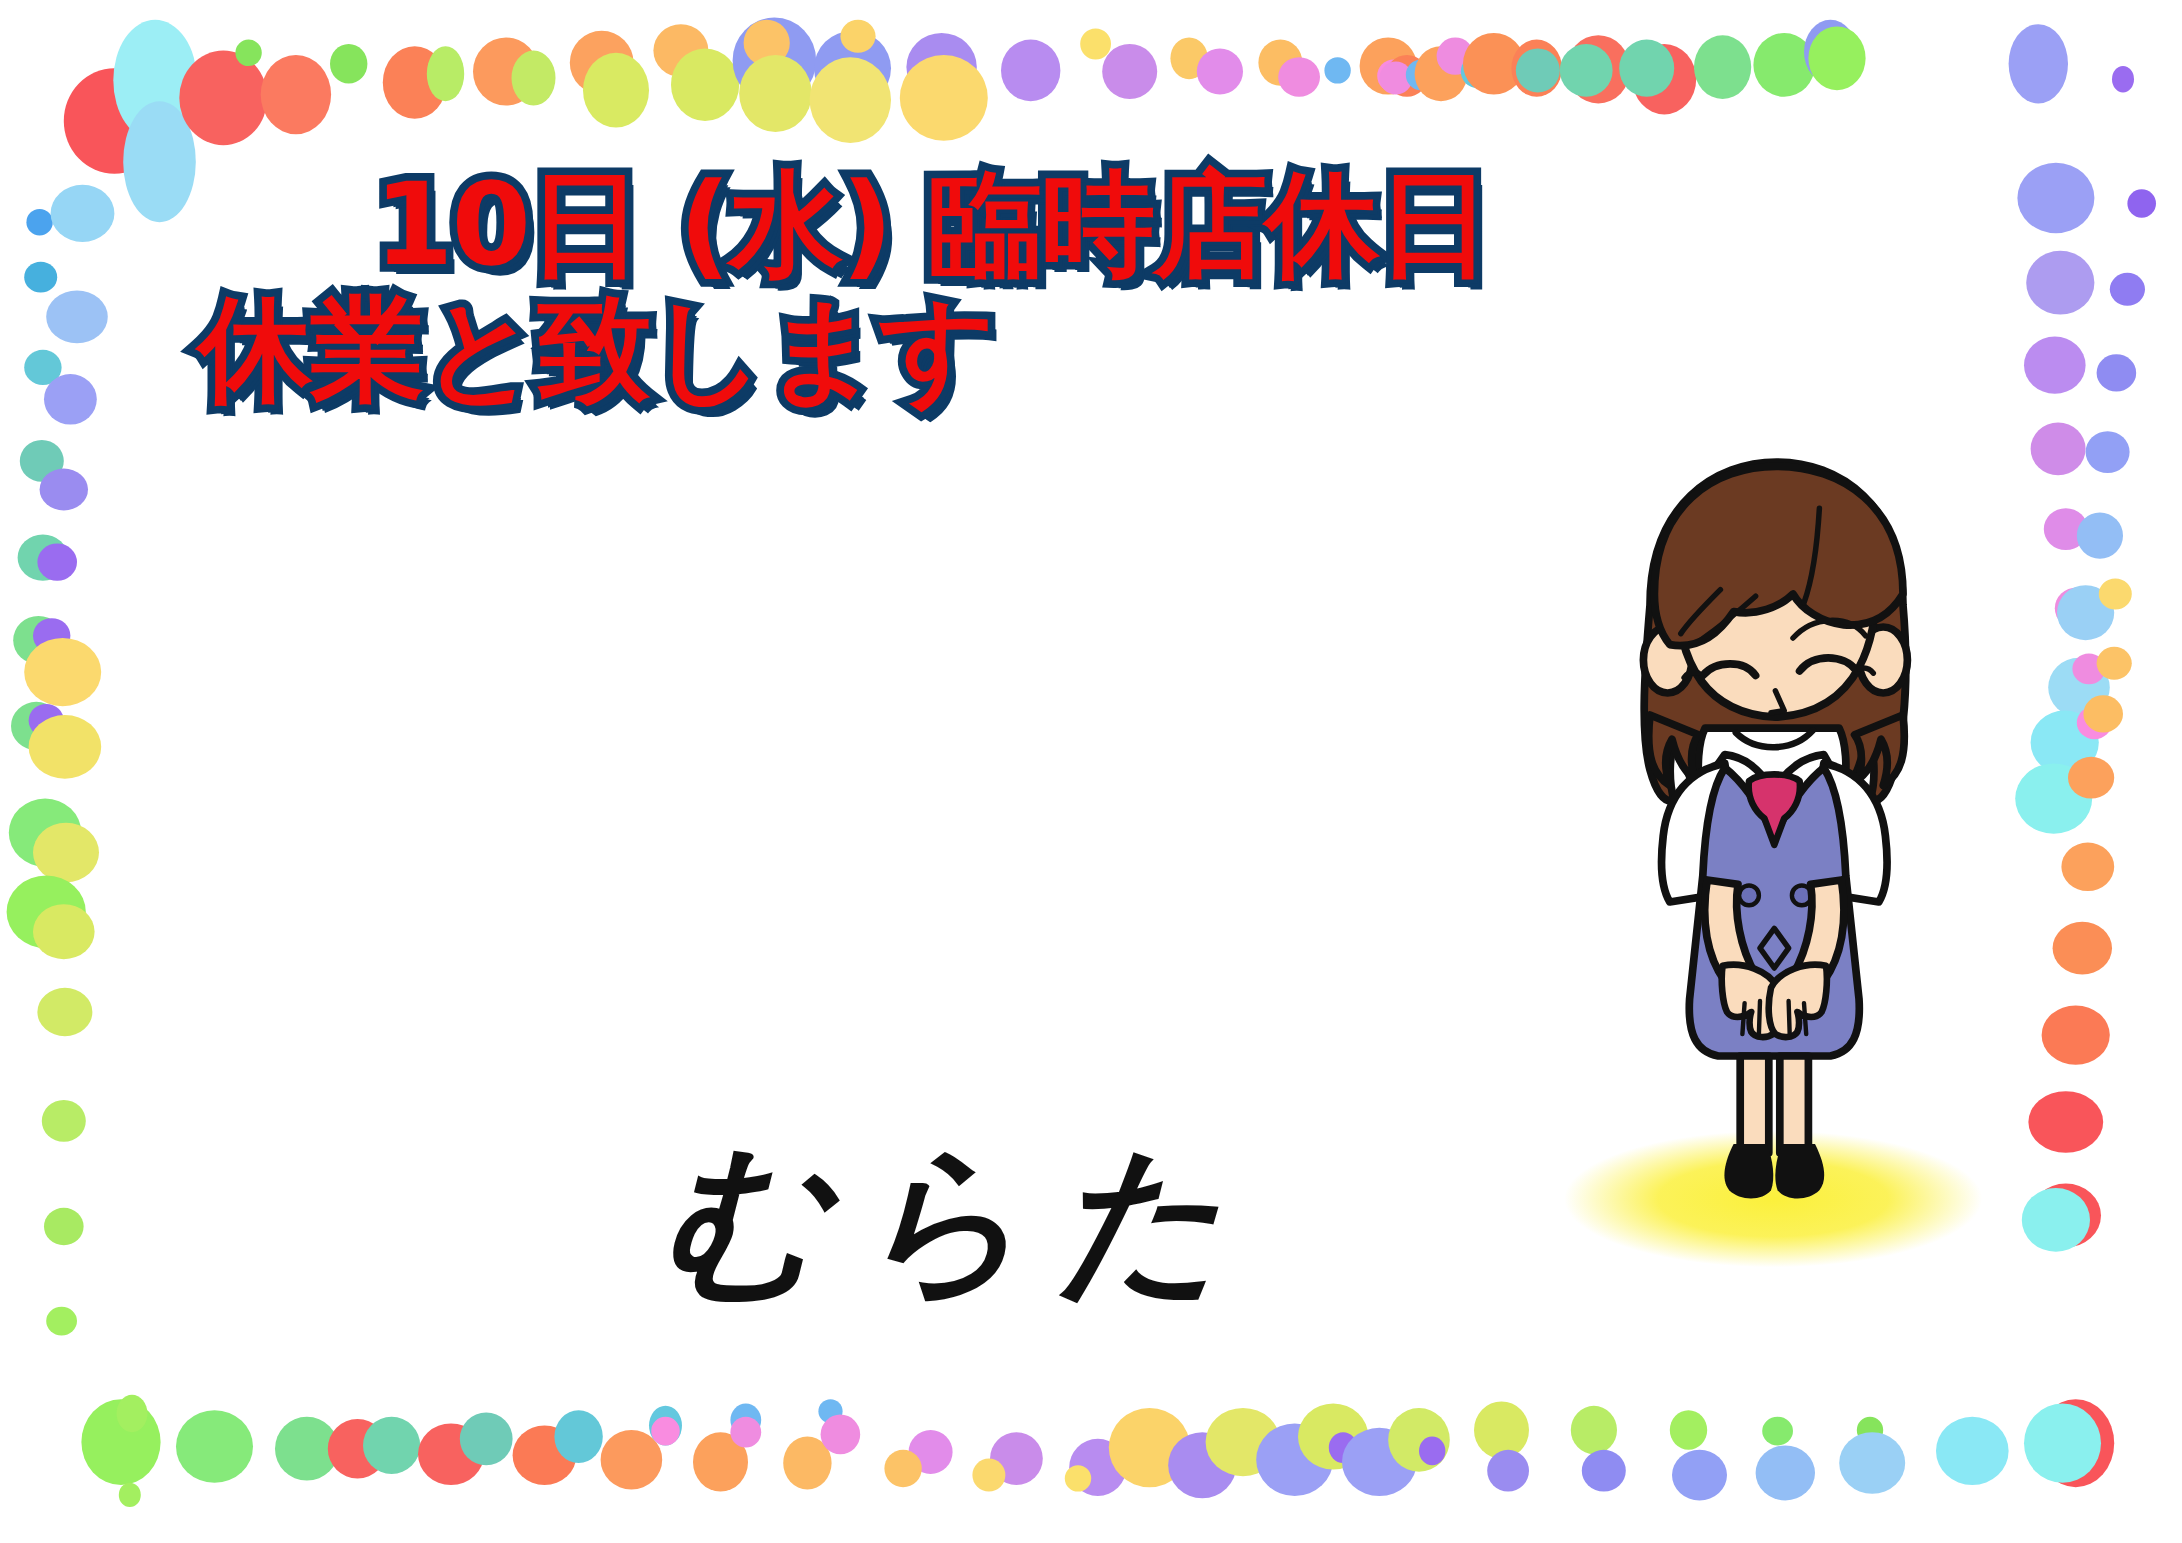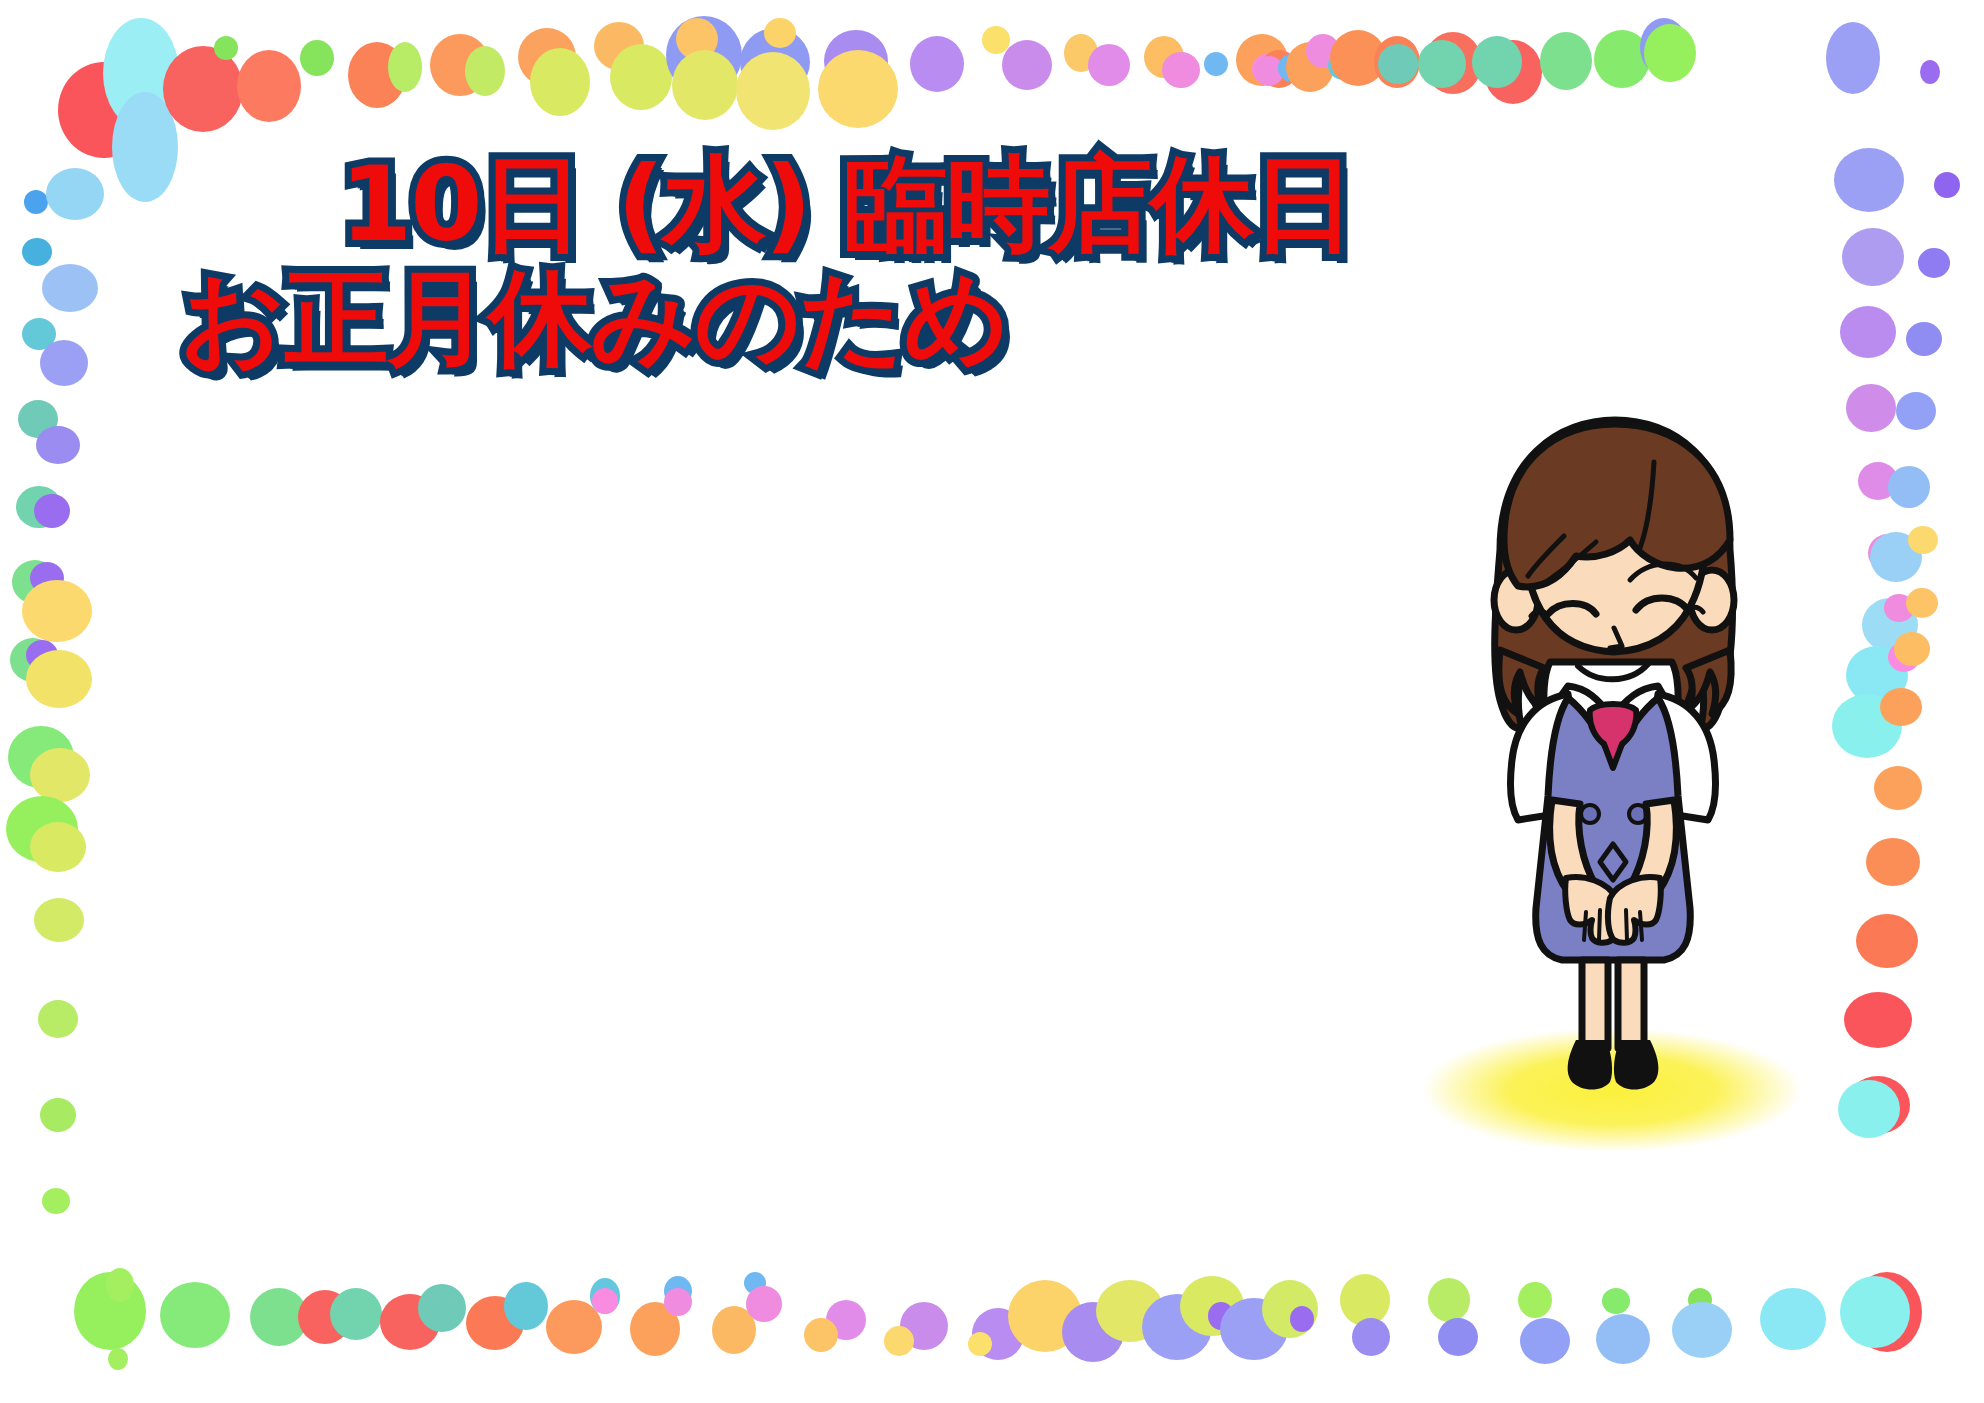--- a/index.html
+++ b/index.html
@@ -208,24 +208,25 @@
       <div class="dot" style="left: 6px; top: 796px; width: 72px; height: 66px; background: rgb(150, 240, 94);"></div>
       <div class="dot" style="left: 30px; top: 822px; width: 56px; height: 50px; background: rgb(217, 233, 98);"></div>
       <div class="dot" style="left: 34px; top: 898px; width: 50px; height: 44px; background: rgb(210, 234, 102);"></div>
       <div class="dot" style="left: 38px; top: 1000px; width: 40px; height: 38px; background: rgb(184, 236, 102);"></div>
       <div class="dot" style="left: 40px; top: 1098px; width: 36px; height: 34px; background: rgb(168, 234, 98);"></div>
       <div class="dot" style="left: 42px; top: 1188px; width: 28px; height: 26px; background: rgb(163, 239, 96);"></div>
     </div>
 
   <div id="headline">
     <div class="line l3">10日 (水) 臨時店休日</div>
-    <div class="line l4">お正月休みのため</div>
+    <div class="line l4">休業と致します</div>
   </div>
 
   <div id="logo">
+    <div id="logo-main">むらた</div>
   </div>
 
   <div id="clerk">
     <svg viewBox="0 0 420 760" xmlns="http://www.w3.org/2000/svg">
       <defs>
         <radialGradient id="floorGlow" cx="50%" cy="50%" r="50%">
           <stop offset="0%" stop-color="#fbf03c" stop-opacity="1"></stop>
           <stop offset="55%" stop-color="#fbf03c" stop-opacity="0.85"></stop>
           <stop offset="100%" stop-color="#fbf03c" stop-opacity="0"></stop>
         </radialGradient>

